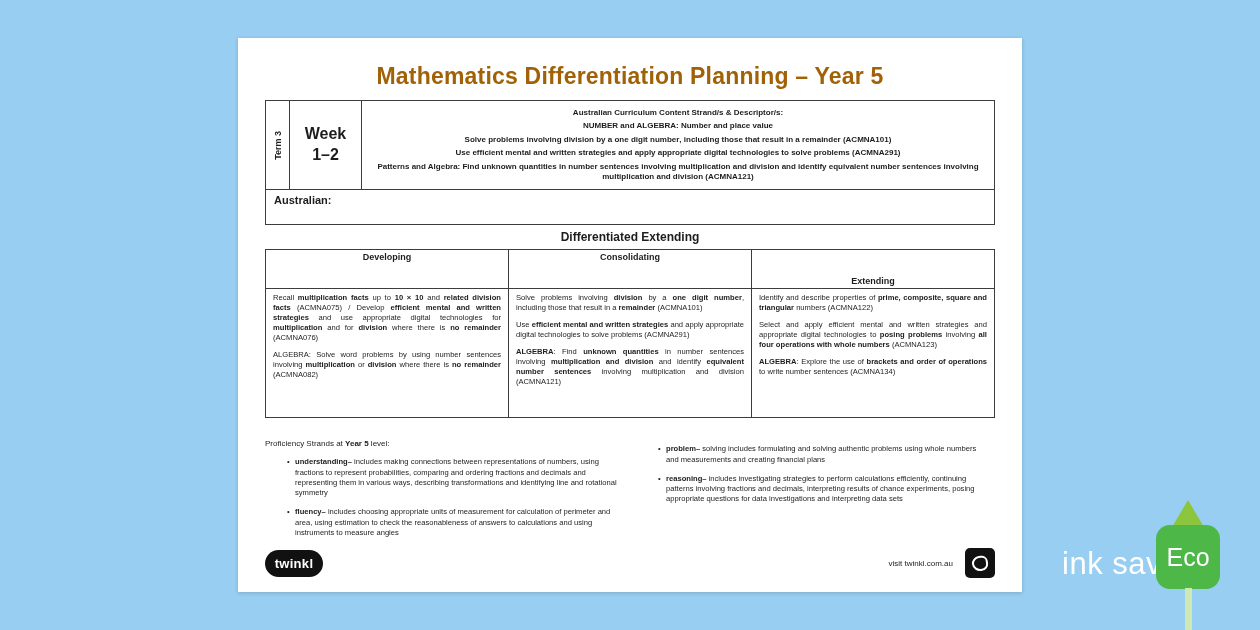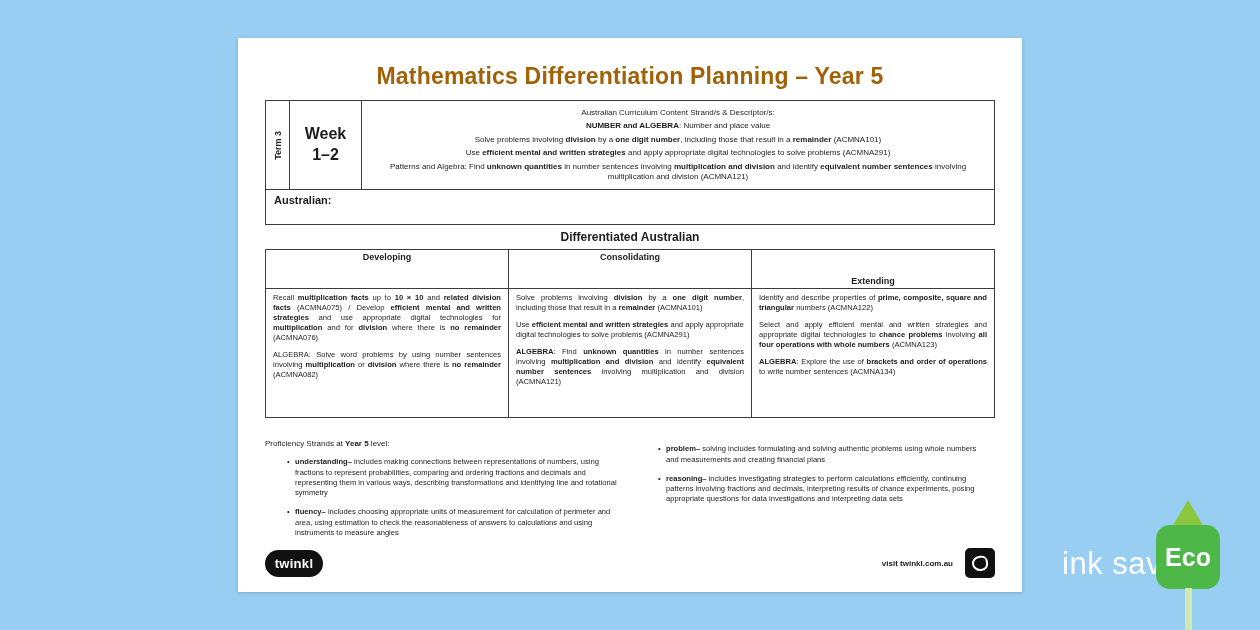--- a/index.html
+++ b/index.html
@@ -31,21 +31,21 @@
     font-size:23px;font-weight:bold;text-align:center;color:#a16207;
     line-height:28px;letter-spacing:0.2px;
   }
   
   .t1{border:1px solid var(--border);margin-top:10px;}
   .t1-row1{display:flex;min-height:86px;border-bottom:1px solid var(--border);}
   .term-cell{width:24px;border-right:1px solid var(--border);display:flex;align-items:center;justify-content:center;}
   .term-text{writing-mode:vertical-rl;transform:rotate(180deg);font-size:9px;font-weight:bold;}
   .week-cell{width:72px;border-right:1px solid var(--border);display:flex;align-items:center;justify-content:center;text-align:center;}
   .week-text{font-size:16px;font-weight:bold;line-height:1.3;white-space:pre-line;}
-  .curr-cell{flex:1;padding:5px 14px;display:flex;flex-direction:column;justify-content:center;text-align:center;font-size:8px;line-height:1.3;}
+  .curr-cell{flex:1;padding:5px 14px;display:flex;flex-direction:column;justify-content:center;text-align:center;font-size:8px;line-height:1.3;font-weight:bold;}
   .curr-line{margin:1.6px 0;}
   .t1-row2{display:flex;height:34px;}
   .tune-cell{width:489px;border-right:1px solid var(--border);padding:4px 8px;font-size:11px;font-weight:bold;}
   .reflection-cell{flex:1;padding:4px 8px;font-size:11px;font-weight:bold;}
   
   .sub-heading{margin-top:5px;text-align:center;font-size:12px;font-weight:bold;}
   .t2{border:1px solid var(--border);margin-top:5px;}
   .t2-head{display:flex;border-bottom:1px solid var(--border);}
   .t2-hcell{flex:1;text-align:center;font-size:9px;font-weight:bold;padding:2px 0;border-right:1px solid var(--border);}
   .t2-hcell:last-child{border-right:none;margin-top:24px;}
@@ -58,29 +58,29 @@
   .prof-intro{font-size:8px;margin-bottom:9px;}
   .prof-cols{display:flex;}
   .prof-col{line-height:1.35;}
   .prof-col.left{margin-left:22px;width:336px;}
   .prof-col.right{margin-left:35px;width:332px;margin-top:-13px;}
   .bullet{display:flex;font-size:7.6px;margin-bottom:9px;}
   .bullet .dot{width:8px;flex:none;font-size:7.6px;}
   
   .page-footer{position:absolute;left:27px;right:27px;bottom:14px;height:30px;display:flex;align-items:center;}
   .twinkl-logo{width:58px;height:27px;background:var(--badge_black);border-radius:14px;display:flex;align-items:center;justify-content:center;color:#fff;font-size:13px;font-weight:bold;letter-spacing:0.3px;}
-  .visit{margin-left:auto;font-size:8px;font-weight:bold;margin-right:12px;}
+  .visit{margin-left:auto;font-size:8px;font-weight:normal;margin-right:12px;}
   .quality-badge{width:30px;height:30px;background:var(--badge_black);border-radius:5px;display:flex;align-items:center;justify-content:center;}
   .scribble{width:16px;height:15px;border:2px solid #fff;border-radius:55% 45% 50% 60%;transform:rotate(-8deg);}
   
   .ink-saving{position:absolute;left:1062px;top:546px;color:#fff;font-size:31px;letter-spacing:0.5px;}
   .eco-badge{position:absolute;left:1156px;top:500px;width:64px;}
   .eco-tip{width:0;height:0;border-left:16px solid transparent;border-right:16px solid transparent;border-bottom:27px solid var(--eco_light_green);margin:0 auto;}
   .eco-body{width:64px;height:64px;background:var(--eco_green);border-radius:14px;margin-top:-2px;display:flex;align-items:center;justify-content:center;}
-  .eco-body span{color:#fff;font-size:25px;font-weight:bold;}
+  .eco-body span{color:#fff;font-size:25px;font-weight:normal;}
   .eco-stem{width:7px;height:42px;background:var(--eco_stem);margin:-1px auto 0;}
 </style>
 </head>
 <body>
 
 <div class="page">
 
   <h1 class="title">Mathematics Differentiation Planning – Year 5</h1>
 
   <div class="t1">
@@ -100,41 +100,41 @@
         <div class="curr-line">Patterns and Algebra: Find <b>unknown quantities</b> in number sentences involving <b>multiplication and division</b> and identify <b>equivalent number sentences</b> involving multiplication and division (ACMNA121)</div>
       </div>
     </div>
     <div class="t1-row2">
       <div class="reflection-cell">
         <span>Australian:</span>
       </div>
     </div>
   </div>
 
-  <h2 class="sub-heading">Differentiated Australian</h2>
+  <h2 class="sub-heading">Differentiated Extending</h2>
 
   <div class="t2">
     <div class="t2-head">
       <div class="t2-hcell">Developing</div>
       <div class="t2-hcell">Consolidating</div>
       <div class="t2-hcell">Extending</div>
     </div>
     <div class="t2-body">
       <div class="t2-cell">
         <p>Recall <b>multiplication facts</b> up to <b>10 × 10</b> and <b>related division facts</b> (ACMNA075) / Develop <b>efficient mental and written strategies</b> and use appropriate digital technologies for <b>multiplication</b> and for <b>division</b> where there is <b>no remainder</b> (ACMNA076)</p>
         <p>ALGEBRA: Solve word problems by using number sentences involving <b>multiplication</b> or <b>division</b> where there is <b>no remainder</b> (ACMNA082)</p>
       </div>
       <div class="t2-cell">
         <p>Solve problems involving <b>division</b> by a <b>one digit number</b>, including those that result in a <b>remainder</b> (ACMNA101)</p>
         <p>Use <b>efficient mental and written strategies</b> and apply appropriate digital technologies to solve problems (ACMNA291)</p>
         <p><b>ALGEBRA</b>: Find <b>unknown quantities</b> in number sentences involving <b>multiplication and division</b> and identify <b>equivalent number sentences</b> involving multiplication and division (ACMNA121)</p>
       </div>
       <div class="t2-cell">
         <p>Identify and describe properties of <b>prime, composite, square and triangular</b> numbers (ACMNA122)</p>
-        <p>Select and apply efficient mental and written strategies and appropriate digital technologies to <b>chance problems</b> involving <b>all four operations with whole numbers</b> (ACMNA123)</p>
+        <p>Select and apply efficient mental and written strategies and appropriate digital technologies to <b>posing problems</b> involving <b>all four operations with whole numbers</b> (ACMNA123)</p>
         <p><b>ALGEBRA</b>: Explore the use of <b>brackets and order of operations</b> to write number sentences (ACMNA134)</p>
       </div>
     </div>
   </div>
 
   <div class="prof">
     <div class="prof-intro">Proficiency Strands at <b>Year 5</b> level:</div>
     <div class="prof-cols">
       <div class="prof-col left">
         <div class="bullet">

